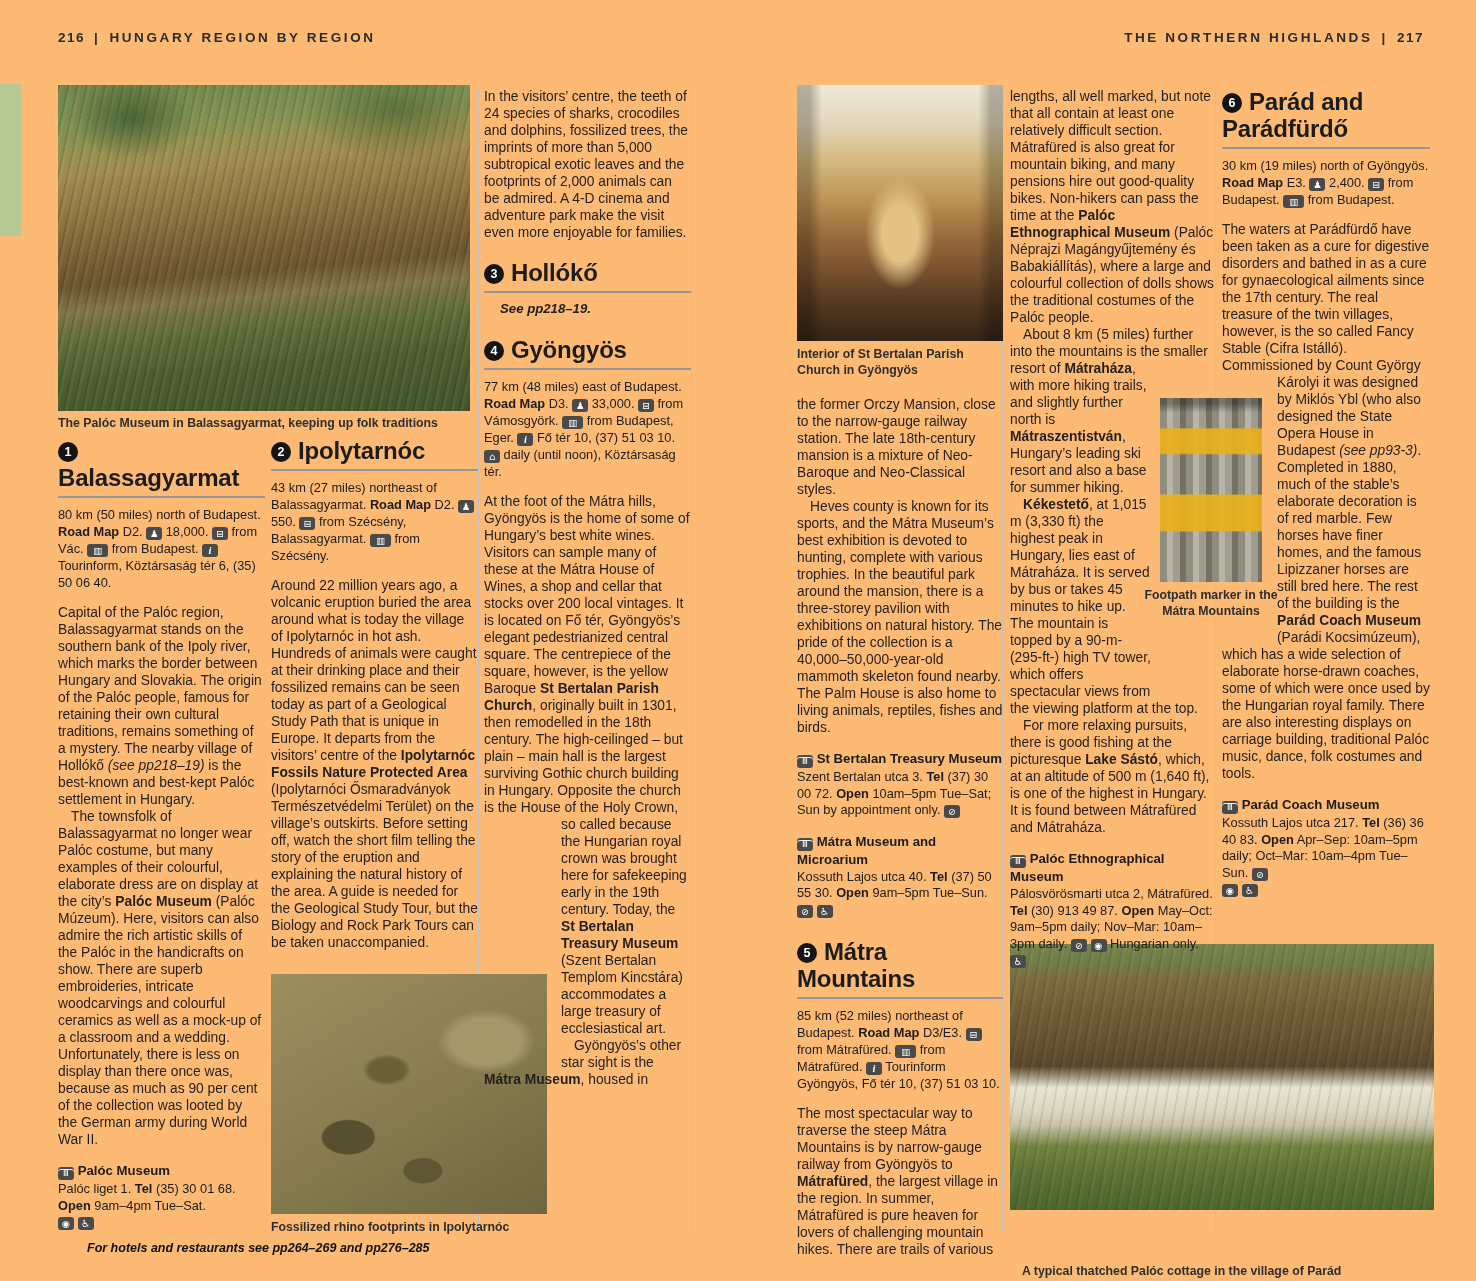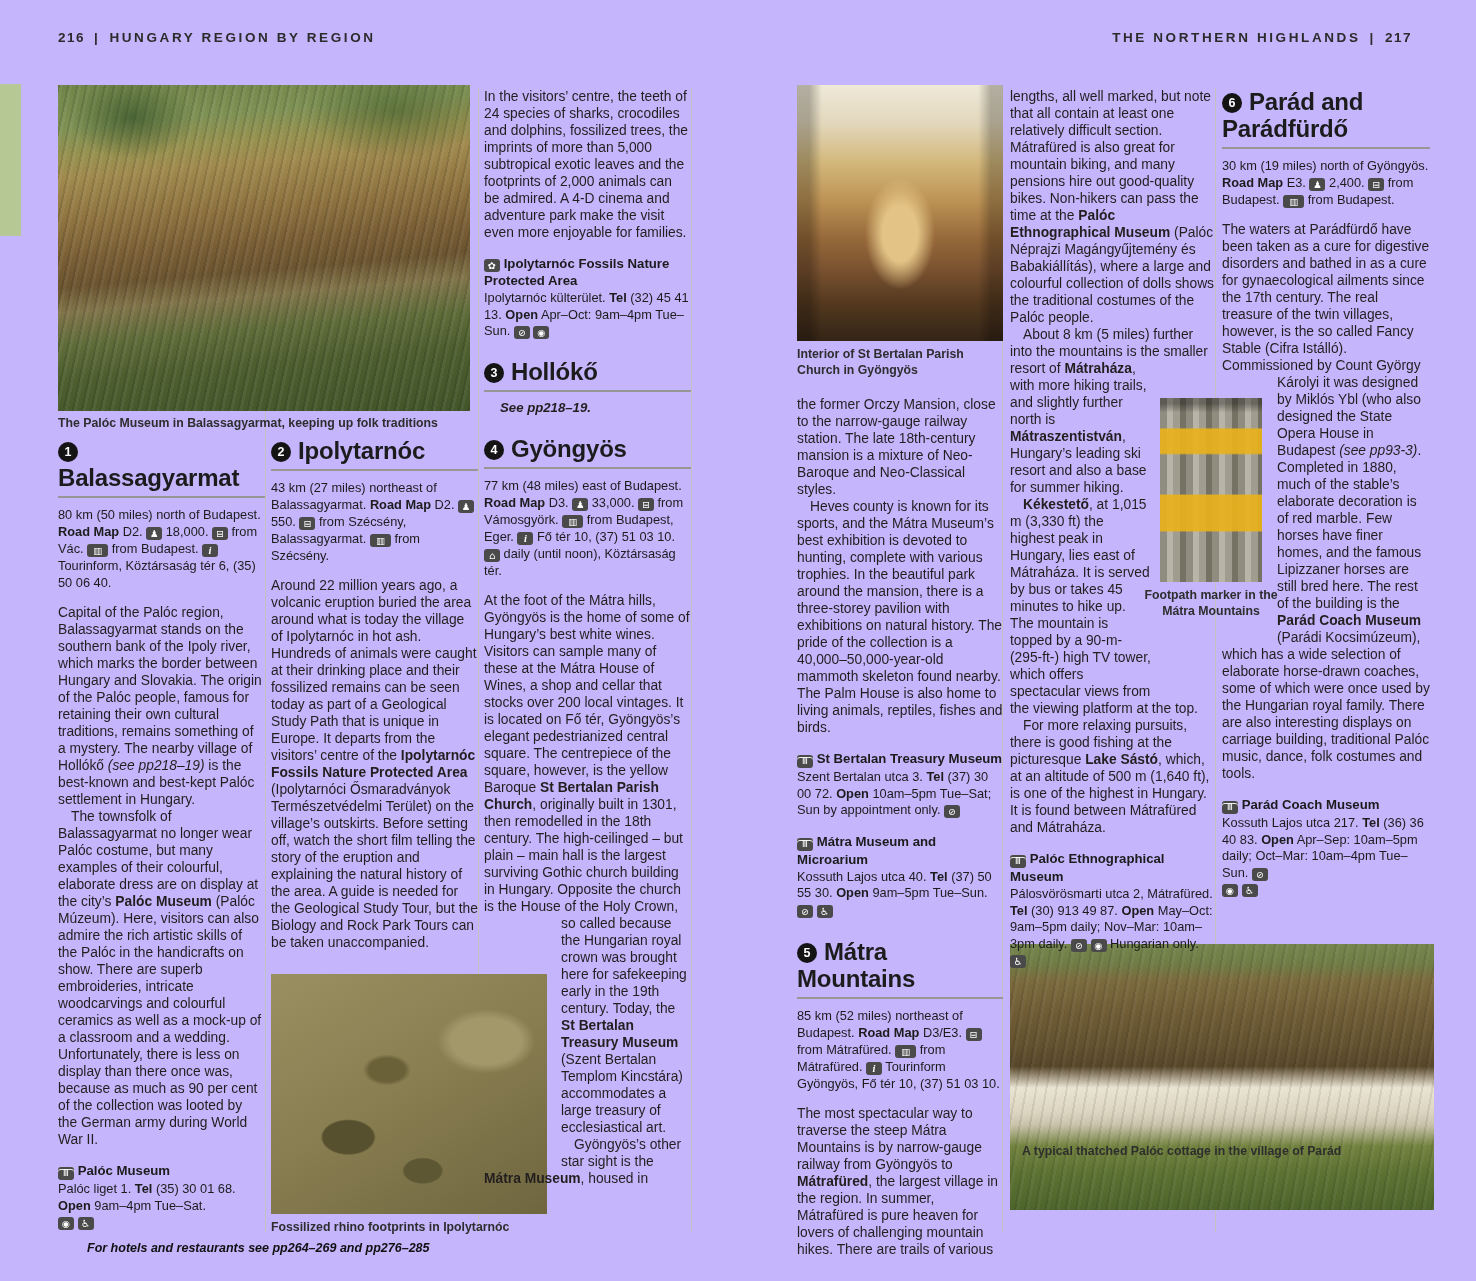--- a/index.html
+++ b/index.html
@@ -1,23 +1,23 @@
 <!DOCTYPE html>
 <html><head>
 <meta charset="utf-8">
 <style>
   html,body{margin:0;padding:0;background:#ffffff;}
-  .page{position:relative;width:1476px;height:1281px;background:#c4b5fd;overflow:hidden;
+  .page{position:relative;width:1476px;height:1281px;background:#fdba74;overflow:hidden;
         font-family:"Liberation Sans",sans-serif;color:#221f1f;}
   
   .rh{position:absolute;top:30px;font-size:13.5px;font-weight:bold;color:#2b2b2b;letter-spacing:2.6px;white-space:nowrap;}
   .rh .pn{letter-spacing:1.5px;}
   .rh .sep{margin:0 9px;font-weight:bold;}
   #rh-left{left:58px;}
-  #rh-right{right:64px;}
+  #rh-right{right:52px;}
   
   .greenstrip{position:absolute;left:0;top:84px;width:21px;height:152px;background:#b6c893;}
   
   .vrule{position:absolute;top:88px;height:1144px;width:1px;background:#c2c2c2;}
   
   .photo{position:absolute;}
   #photo1{left:58px;top:85px;width:412px;height:326px;
     background:
       radial-gradient(90px 60px at 18% 10%, rgba(35,65,28,.55), transparent 70%),
       radial-gradient(130px 70px at 82% 8%, rgba(55,85,38,.5), transparent 70%),
@@ -43,21 +43,21 @@
   #photo5{left:1010px;top:944px;width:424px;height:266px;
     background:
       repeating-linear-gradient(100deg, rgba(0,0,0,.08) 0 2px, rgba(255,255,255,.04) 2px 5px, transparent 5px 10px),
       linear-gradient(180deg,#76854e 0%,#6f7d47 7%,#7b6a3e 14%,#6f5c36 26%,#63512f 38%,#57472a 46%,#e9e3d2 54%,#dcd5c0 63%,#c9c2ab 68%,#72823f 76%,#5c7233 86%,#4d642c 100%);}
   
   .cap{position:absolute;font-size:12.3px;line-height:15.5px;font-weight:bold;color:#2e2e2e;}
   #cap1{left:58px;top:416px;width:412px;}
   #cap2{left:271px;top:1220px;width:276px;}
   #cap3{left:797px;top:347px;width:190px;}
   #cap4{left:1142px;top:588px;width:138px;text-align:center;}
-  #cap5{left:1022px;top:1144px;width:412px;}
+  #cap5{left:1022px;top:1264px;width:412px;}
   
   .col{position:absolute;}
   #col1{left:58px;top:437px;width:207px;}
   #col2{left:271px;top:437px;width:207px;}
   #col3{left:484px;top:88px;width:207px;}
   #col4{left:797px;top:396px;width:206px;}
   #col5{left:1010px;top:88px;width:205px;}
   #col6{left:1222px;top:88px;width:208px;}
   
   .eh{margin:0;font-size:24px;line-height:27px;font-weight:bold;letter-spacing:-0.2px;color:#1c1c1c;}
@@ -153,24 +153,20 @@
       <div class="erule"></div>
       <p class="info">43 km (27 miles) northeast of Balassagyarmat. <b>Road Map</b> D2. <span class="ic ic-population">♟</span> 550. <span class="ic ic-train">⊟</span> from Szécsény, Balassagyarmat. <span class="ic ic-bus">▥</span> from Szécsény.</p>
       <div class="bodyblock">
         <p class="bp">Around 22 million years ago, a volcanic eruption buried the area around what is today the village of Ipolytarnóc in hot ash. Hundreds of animals were caught at their drinking place and their fossilized remains can be seen today as part of a Geological Study Path that is unique in Europe. It departs from the visitors’ centre of the <b>Ipolytarnóc Fossils Nature Protected Area</b> (Ipolytarnóci Ősmaradványok Természetvédelmi Terület) on the village’s outskirts. Before setting off, watch the short film telling the story of the eruption and explaining the natural history of the area. A guide is needed for the Geological Study Tour, but the Biology and Rock Park Tours can be taken unaccompanied.</p>
       </div>
     </div>
   </div>
 
   <div class="col" id="col3">
     <p class="bp">In the visitors’ centre, the teeth of 24 species of sharks, crocodiles and dolphins, fossilized trees, the imprints of more than 5,000 subtropical exotic leaves and the footprints of 2,000 animals can be admired. A 4-D cinema and adventure park make the visit even more enjoyable for families.</p>
-    <div class="listing">
-      <div class="lt"><span class="ic ic-nature">✿</span> <b>Ipolytarnóc Fossils Nature Protected Area</b></div>
-      <div class="ld">Ipolytarnóc külterület. <b>Tel</b> (32) 45 41 13. <b>Open</b> Apr–Oct: 9am–4pm Tue–Sun. <span class="ic ic-camera-fee">⊘</span> <span class="ic ic-camera">◉</span></div>
-    </div>
     <div class="entry mt18">
       <h2 class="eh"><span class="num">3</span><span>Hollókő</span></h2>
       <div class="erule"></div>
       <p class="seeref">See pp218–19.</p>
     </div>
     <div class="entry mt20">
       <h2 class="eh"><span class="num">4</span><span>Gyöngyös</span></h2>
       <div class="erule"></div>
       <p class="info">77 km (48 miles) east of Budapest. <b>Road Map</b> D3. <span class="ic ic-population">♟</span> 33,000. <span class="ic ic-train">⊟</span> from Vámosgyörk. <span class="ic ic-bus">▥</span> from Budapest, Eger. <span class="ic ic-info">i</span> Fő tér 10, (37) 51 03 10. <span class="ic ic-market">⌂</span> daily (until noon), Köztársaság tér.</p>
       <div class="bodyblock">

